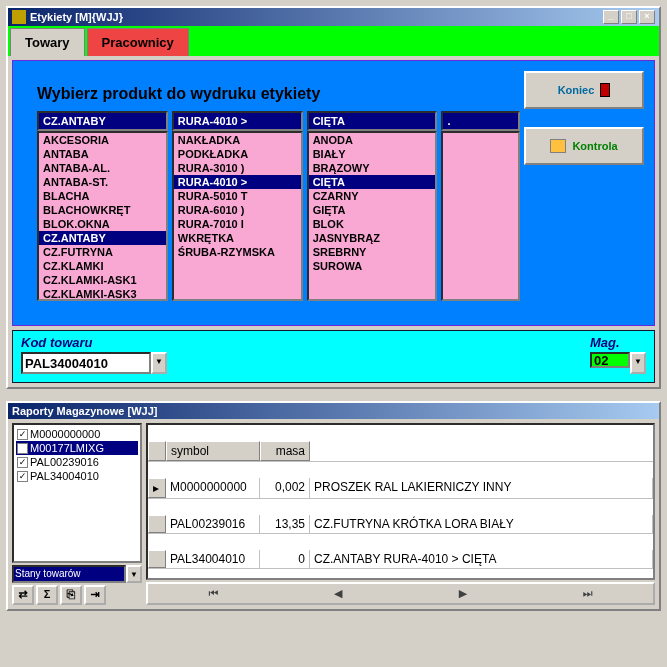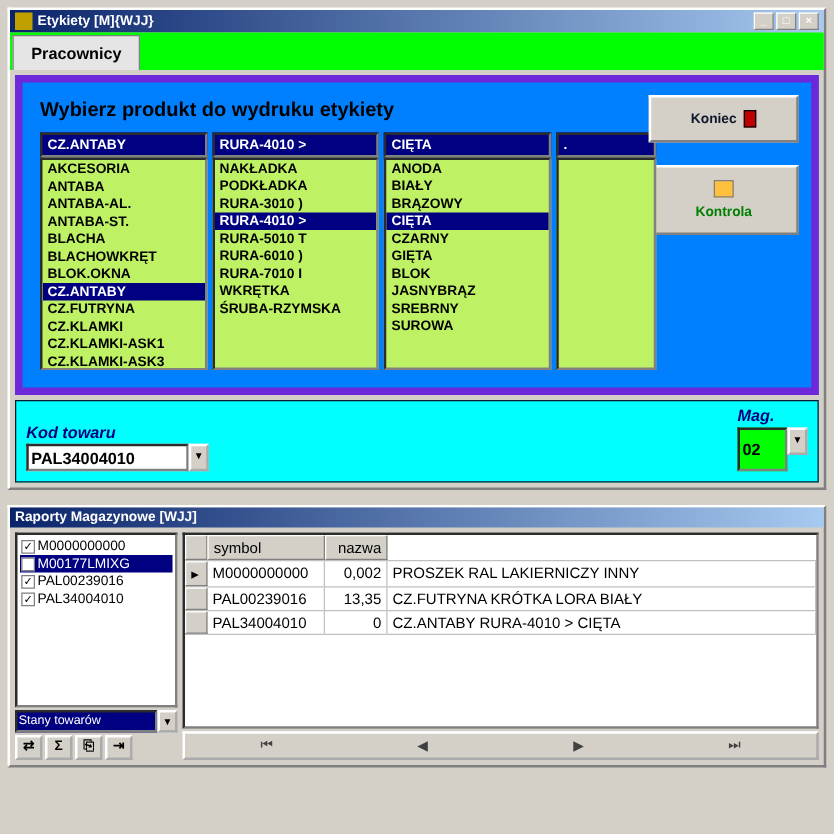--- a/index.html
+++ b/index.html
@@ -4,56 +4,56 @@
 <style>
 *{box-sizing:border-box;font-family:Tahoma,Arial,sans-serif;font-size:11px;}
 body{margin:0;background:#d4d0c8;padding:6px;}
 .window{border:2px solid #808080;border-top-color:#fff;border-left-color:#fff;background:#d4d0c8;margin-bottom:12px;position:relative;}
 .titlebar{background:linear-gradient(to right,#0a246a,#a6caf0);color:#fff;padding:2px 4px;display:flex;align-items:center;font-weight:bold;}
 .titlebar .icon{width:14px;height:14px;background:#c0a000;margin-right:4px;display:inline-block;}
 .winctrls{margin-left:auto;display:flex;gap:2px;}
 .winbtn{width:16px;height:14px;background:#d4d0c8;border:1px solid #808080;border-top-color:#fff;border-left-color:#fff;text-align:center;line-height:10px;font-family:Arial;font-size:9px;cursor:pointer;}
 .tabstrip{background:#00ff00;padding:2px 2px 0;display:flex;}
 .tab{padding:6px 14px;border:1px solid #808080;border-bottom:none;margin-right:2px;background:#d4d0c8;font-weight:bold;font-size:13px;cursor:pointer;}
-.tab.inactive{background:#e5e5e5;}
-.panel{background:#0080ff;margin:4px;padding:14px;border:6px solid #6d28d9;position:relative;}
+.tab.inactive{background:#ef4444;}
+.panel{background:#0080ff;margin:4px;padding:24px;border:1px solid #6d28d9;position:relative;}
 .panel h2{margin:0 0 8px;font-size:16px;color:#000;font-weight:bold;}
 .btnrow{position:absolute;right:10px;top:10px;display:flex;flex-direction:column;gap:18px;}
 .bigbtn{background:#d4d0c8;border:2px solid #808080;border-top-color:#fff;border-left-color:#fff;padding:10px 14px;font-weight:bold;font-size:15px;display:flex;align-items:center;gap:6px;cursor:pointer;min-width:120px;justify-content:center;}
-.bigbtn.red{color:#0f172a;}
-.bigbtn.green{color:#008000;flex-direction:column;}
+.bigbtn.red{color:#0369a1;}
+.bigbtn.green{color:#008000;}
 .sq{width:10px;height:14px;background:#c00000;border:1px solid #000;display:inline-block;}
 .printer{width:16px;height:14px;background:#ffc040;display:inline-block;border:1px solid #808080;}
 .lists{display:flex;gap:4px;margin-right:110px;}
 .listcol{flex:1;display:flex;flex-direction:column;min-width:0;}
 .listcol.narrow{flex:0.6;}
 .listhdr{background:#000080;color:#fff;padding:2px 4px;border:2px inset #808080;font-weight:bold;height:20px;overflow:hidden;}
-.listbox{background:#bef264;border:2px inset #808080;height:170px;overflow-y:auto;overflow-x:hidden;position:relative;}
+.listbox{background:#f9a8d4;border:2px inset #808080;height:170px;overflow-y:auto;overflow-x:hidden;position:relative;}
 .listitem{padding:0 4px;font-weight:bold;white-space:nowrap;cursor:pointer;line-height:14px;}
 .listitem.sel{background:#000080;color:#fff;}
 .kodbar{background:#00ffff;margin:4px;padding:4px 8px 8px;border:1px solid #0f172a;display:flex;align-items:flex-end;gap:20px;}
 .kodlbl{font-weight:bold;font-style:italic;color:#000080;font-size:13px;display:block;margin-bottom:2px;}
 .kinput{background:#fff;border:2px inset #808080;padding:2px;font-weight:bold;font-size:13px;width:130px;height:22px;}
 .kcombo{display:flex;}
 .kdrop{width:16px;height:22px;background:#d4d0c8;border:2px outset #fff;cursor:pointer;text-align:center;line-height:16px;font-size:8px;}
-.maginput{background:#00ff00;border:2px inset #808080;padding:2px;font-weight:bold;font-size:13px;width:40px;height:35px;}
+.maginput{background:#00ff00;border:2px inset #808080;padding:2px;font-weight:bold;font-size:13px;width:40px;height:16px;}
 
 .splitbody{display:flex;padding:4px;gap:4px;}
 .leftpane{width:130px;display:flex;flex-direction:column;}
 .tree{background:#fff;border:2px inset #808080;flex:1;padding:2px;min-height:140px;}
 .trow{display:flex;align-items:center;gap:2px;padding:0 1px;line-height:14px;}
 .trow.sel{background:#000080;color:#fff;}
 .chk{width:11px;height:11px;border:1px solid #808080;background:#fff;display:inline-flex;align-items:center;justify-content:center;font-size:9px;color:#000;}
 .treectl{display:flex;gap:2px;margin-top:2px;}
 .tinybtn{width:22px;height:20px;background:#d4d0c8;border:2px outset #fff;cursor:pointer;text-align:center;line-height:14px;font-weight:bold;}
 .treedropdown{display:flex;margin-top:2px;}
 .tdinput{background:#000080;color:#fff;border:2px inset #808080;flex:1;padding:1px;font-size:10px;height:18px;}
 .rightpane{flex:1;display:flex;flex-direction:column;}
 .grid{border:2px inset #808080;background:#fff;flex:1;overflow:hidden;}
-.grow{display:flex;border-bottom:1px solid #c0c0c0;}
+.grow{display:flex;border-bottom:1px solid #c0c0c0;margin-top:16px;}
 .gcell{border-right:1px solid #c0c0c0;padding:2px 4px;overflow:hidden;white-space:nowrap;font-size:12px;}
 .ghdr .gcell{background:#d4d0c8;border:1px solid;border-color:#fff #808080 #808080 #fff;font-weight:normal;}
 .c0{width:18px;background:#d4d0c8;border:1px solid;border-color:#fff #808080 #808080 #fff;}
 .c1{width:94px;}
 .c2{width:50px;text-align:right;}
 .c3{flex:1;}
 .nav{display:flex;justify-content:space-around;padding:3px;background:#d4d0c8;border:2px outset #fff;margin-top:2px;}
 .navbtn{width:40px;text-align:center;cursor:pointer;color:#404040;}
 
 .listbox::-webkit-scrollbar{width:16px;}
@@ -67,20 +67,21 @@
   <div class="titlebar">
     <span class="icon"></span>
     <span>Etykiety [M]{WJJ}</span>
     <div class="winctrls">
       <div class="winbtn">_</div>
       <div class="winbtn">□</div>
       <div class="winbtn">×</div>
     </div>
   </div>
   <div class="tabstrip">
+    <div class="tab">Towary</div>
     <div class="tab inactive">Pracownicy</div>
   </div>
   <div class="panel">
     <h2>Wybierz produkt do wydruku etykiety</h2>
     <div class="btnrow">
       <div class="bigbtn red">
         <span>Koniec</span>
         <span class="sq"></span>
       </div>
       <div class="bigbtn green">
@@ -194,21 +195,21 @@
           <div class="tinybtn">Σ</div>
           <div class="tinybtn">⎘</div>
           <div class="tinybtn">⇥</div>
         </div>
     </div>
     <div class="rightpane">
       <div class="grid">
         <div class="grow ghdr">
           <div class="gcell c0"></div>
           <div class="gcell c1">symbol</div>
-          <div class="gcell c2">nazwa</div>
+          <div class="gcell c2">masa</div>
         </div>
         <div id="gridbody">
             <div class="grow">
               <div class="gcell c0">▸</div>
               <div class="gcell c1">M0000000000</div>
               <div class="gcell c2">0,002</div>
               <div class="gcell c3">PROSZEK RAL LAKIERNICZY INNY</div>
             </div>
             <div class="grow">
               <div class="gcell c0"></div>

